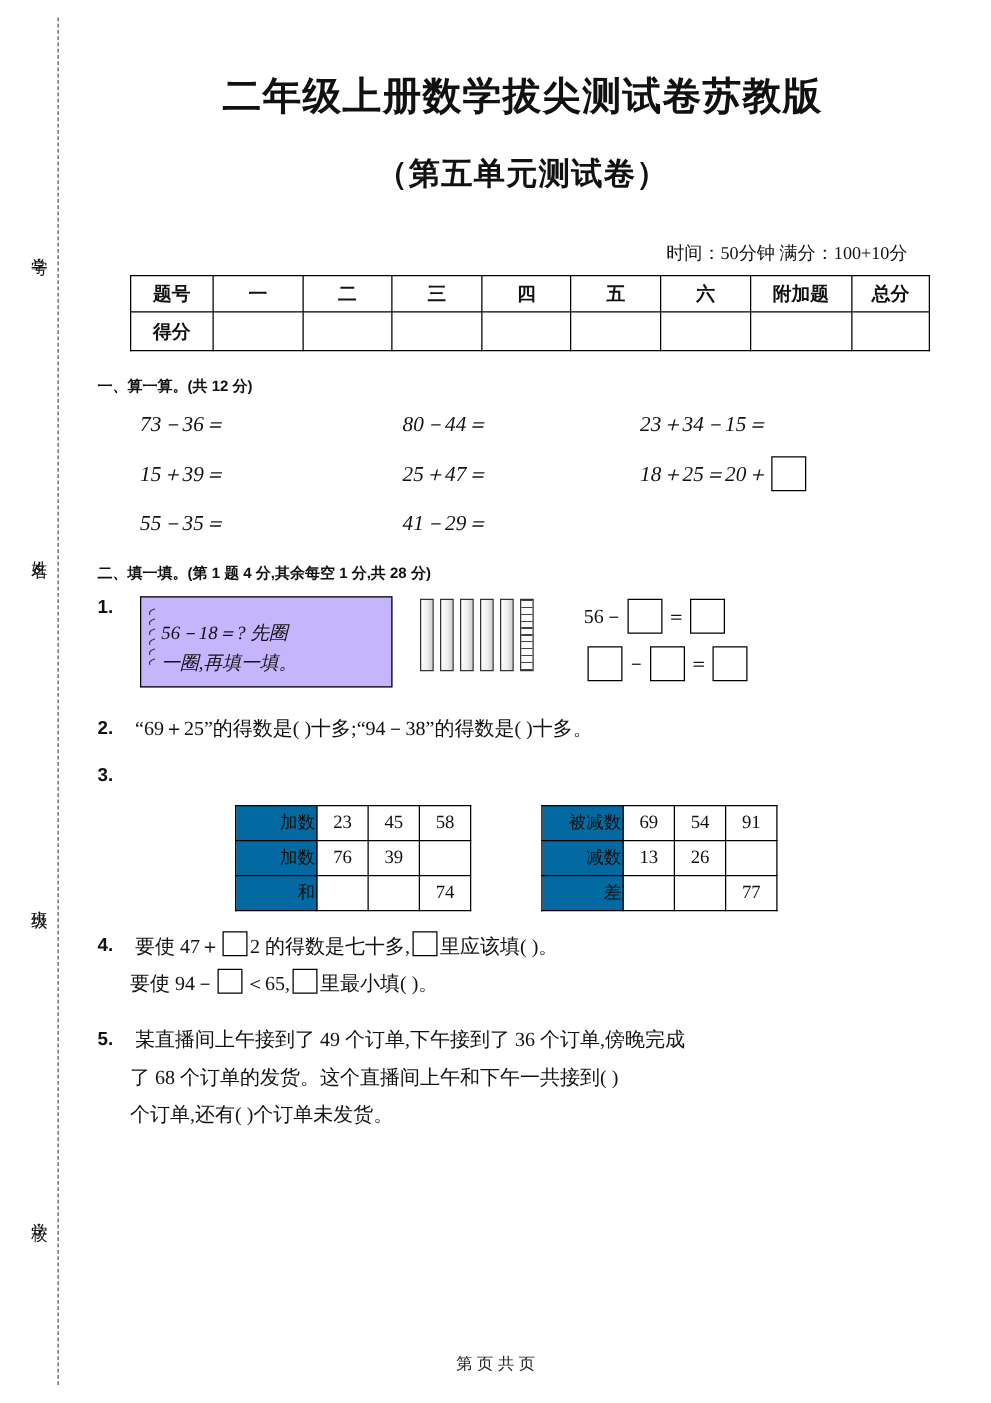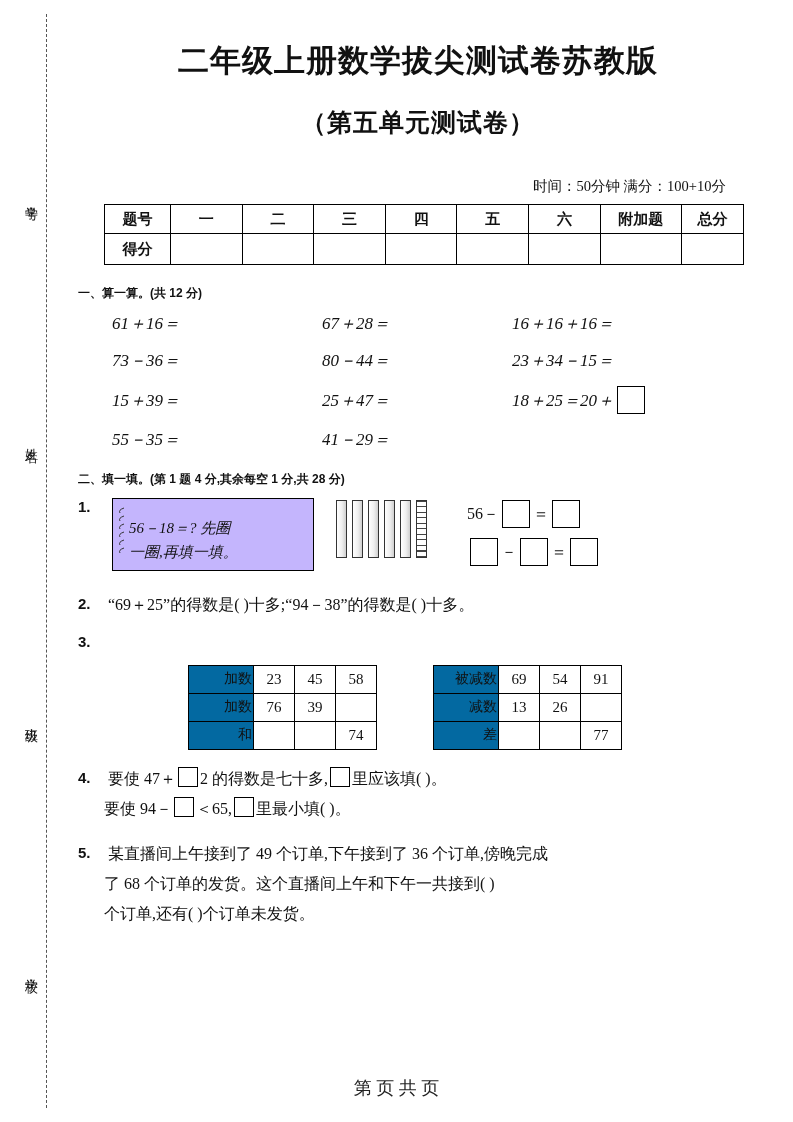--- a/index.html
+++ b/index.html
@@ -43,21 +43,21 @@
     color: #111;
   }
   .side-xh { top: 196px; }
   .side-xm { top: 438px; }
   .side-bj { top: 718px; }
   .side-xx { top: 968px; }
 
   .content {
     position: absolute;
     left: 78px;
-    top: 0;
+    top: 16px;
     width: 680px;
   }
 
   .title {
     text-align: center;
     font-size: 31px;
     font-weight: bold;
     font-family: "Liberation Sans", sans-serif;
     letter-spacing: 1px;
     margin-top: 40px;
@@ -232,22 +232,22 @@
   }
   .indent2 {
     margin-left: 26px;
   }
   .footer {
     position: absolute;
     left: 0;
     right: 0;
     bottom: 22px;
     text-align: center;
-    font-size: 18px;
-    font-family: Liberation Serif, serif;
+    font-size: 13px;
+    font-family: Liberation Sans, sans-serif;
     color: #222;
   }
   .small-box {
     display: inline-block;
     width: 18px;
     height: 18px;
     border: 1px solid #000;
     vertical-align: -3px;
     margin: 0 2px;
   }
@@ -294,25 +294,20 @@
         <td></td>
         <td></td>
       </tr>
     </tbody>
       </table>
 
     <div class="section-head sec1">一、算一算。(共 12 分)</div>
 
     <div class="calc-grid">
       <div class="calc-row">
-        <div class="calc-cell c1">61＋16＝</div>
-        <div class="calc-cell c2">67＋28＝</div>
-        <div class="calc-cell c3">16＋16＋16＝</div>
-      </div>
-      <div class="calc-row">
         <div class="calc-cell c1">73－36＝</div>
         <div class="calc-cell c2">80－44＝</div>
         <div class="calc-cell c3">23＋34－15＝</div>
       </div>
       <div class="calc-row">
         <div class="calc-cell c1">15＋39＝</div>
         <div class="calc-cell c2">25＋47＝</div>
         <div class="calc-cell c3">
           <span>18＋25＝20＋</span>
           <span class="box"></span>

